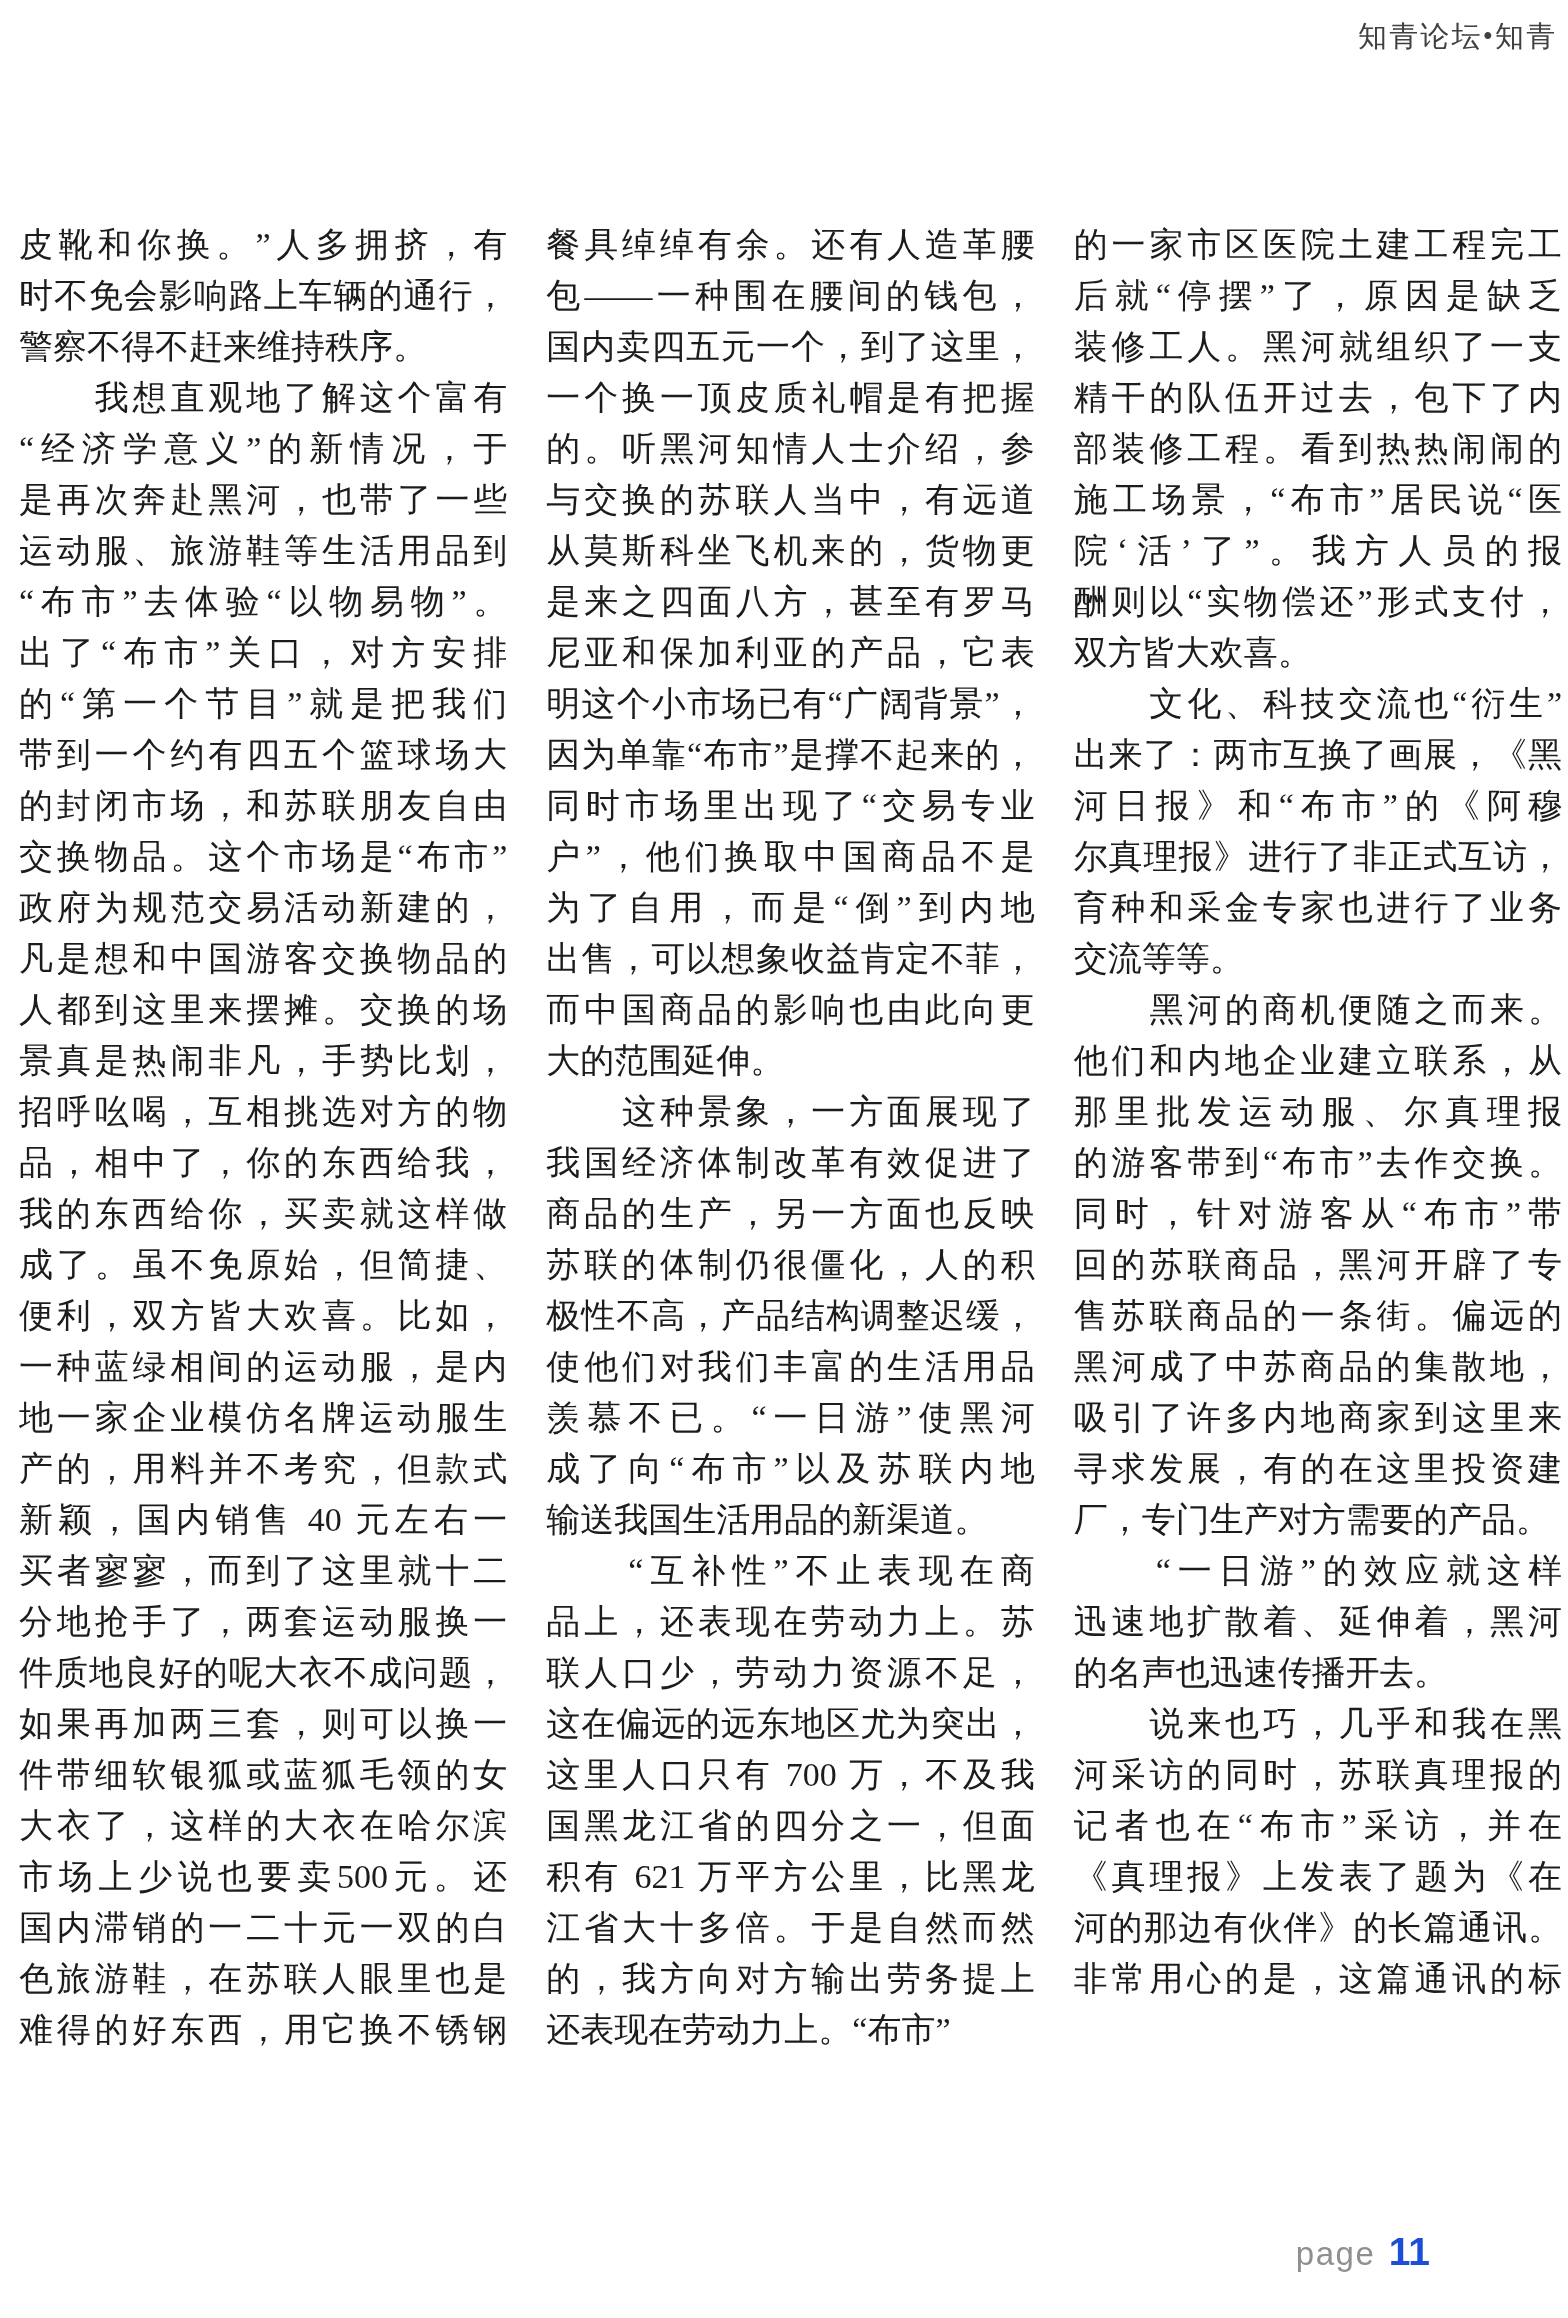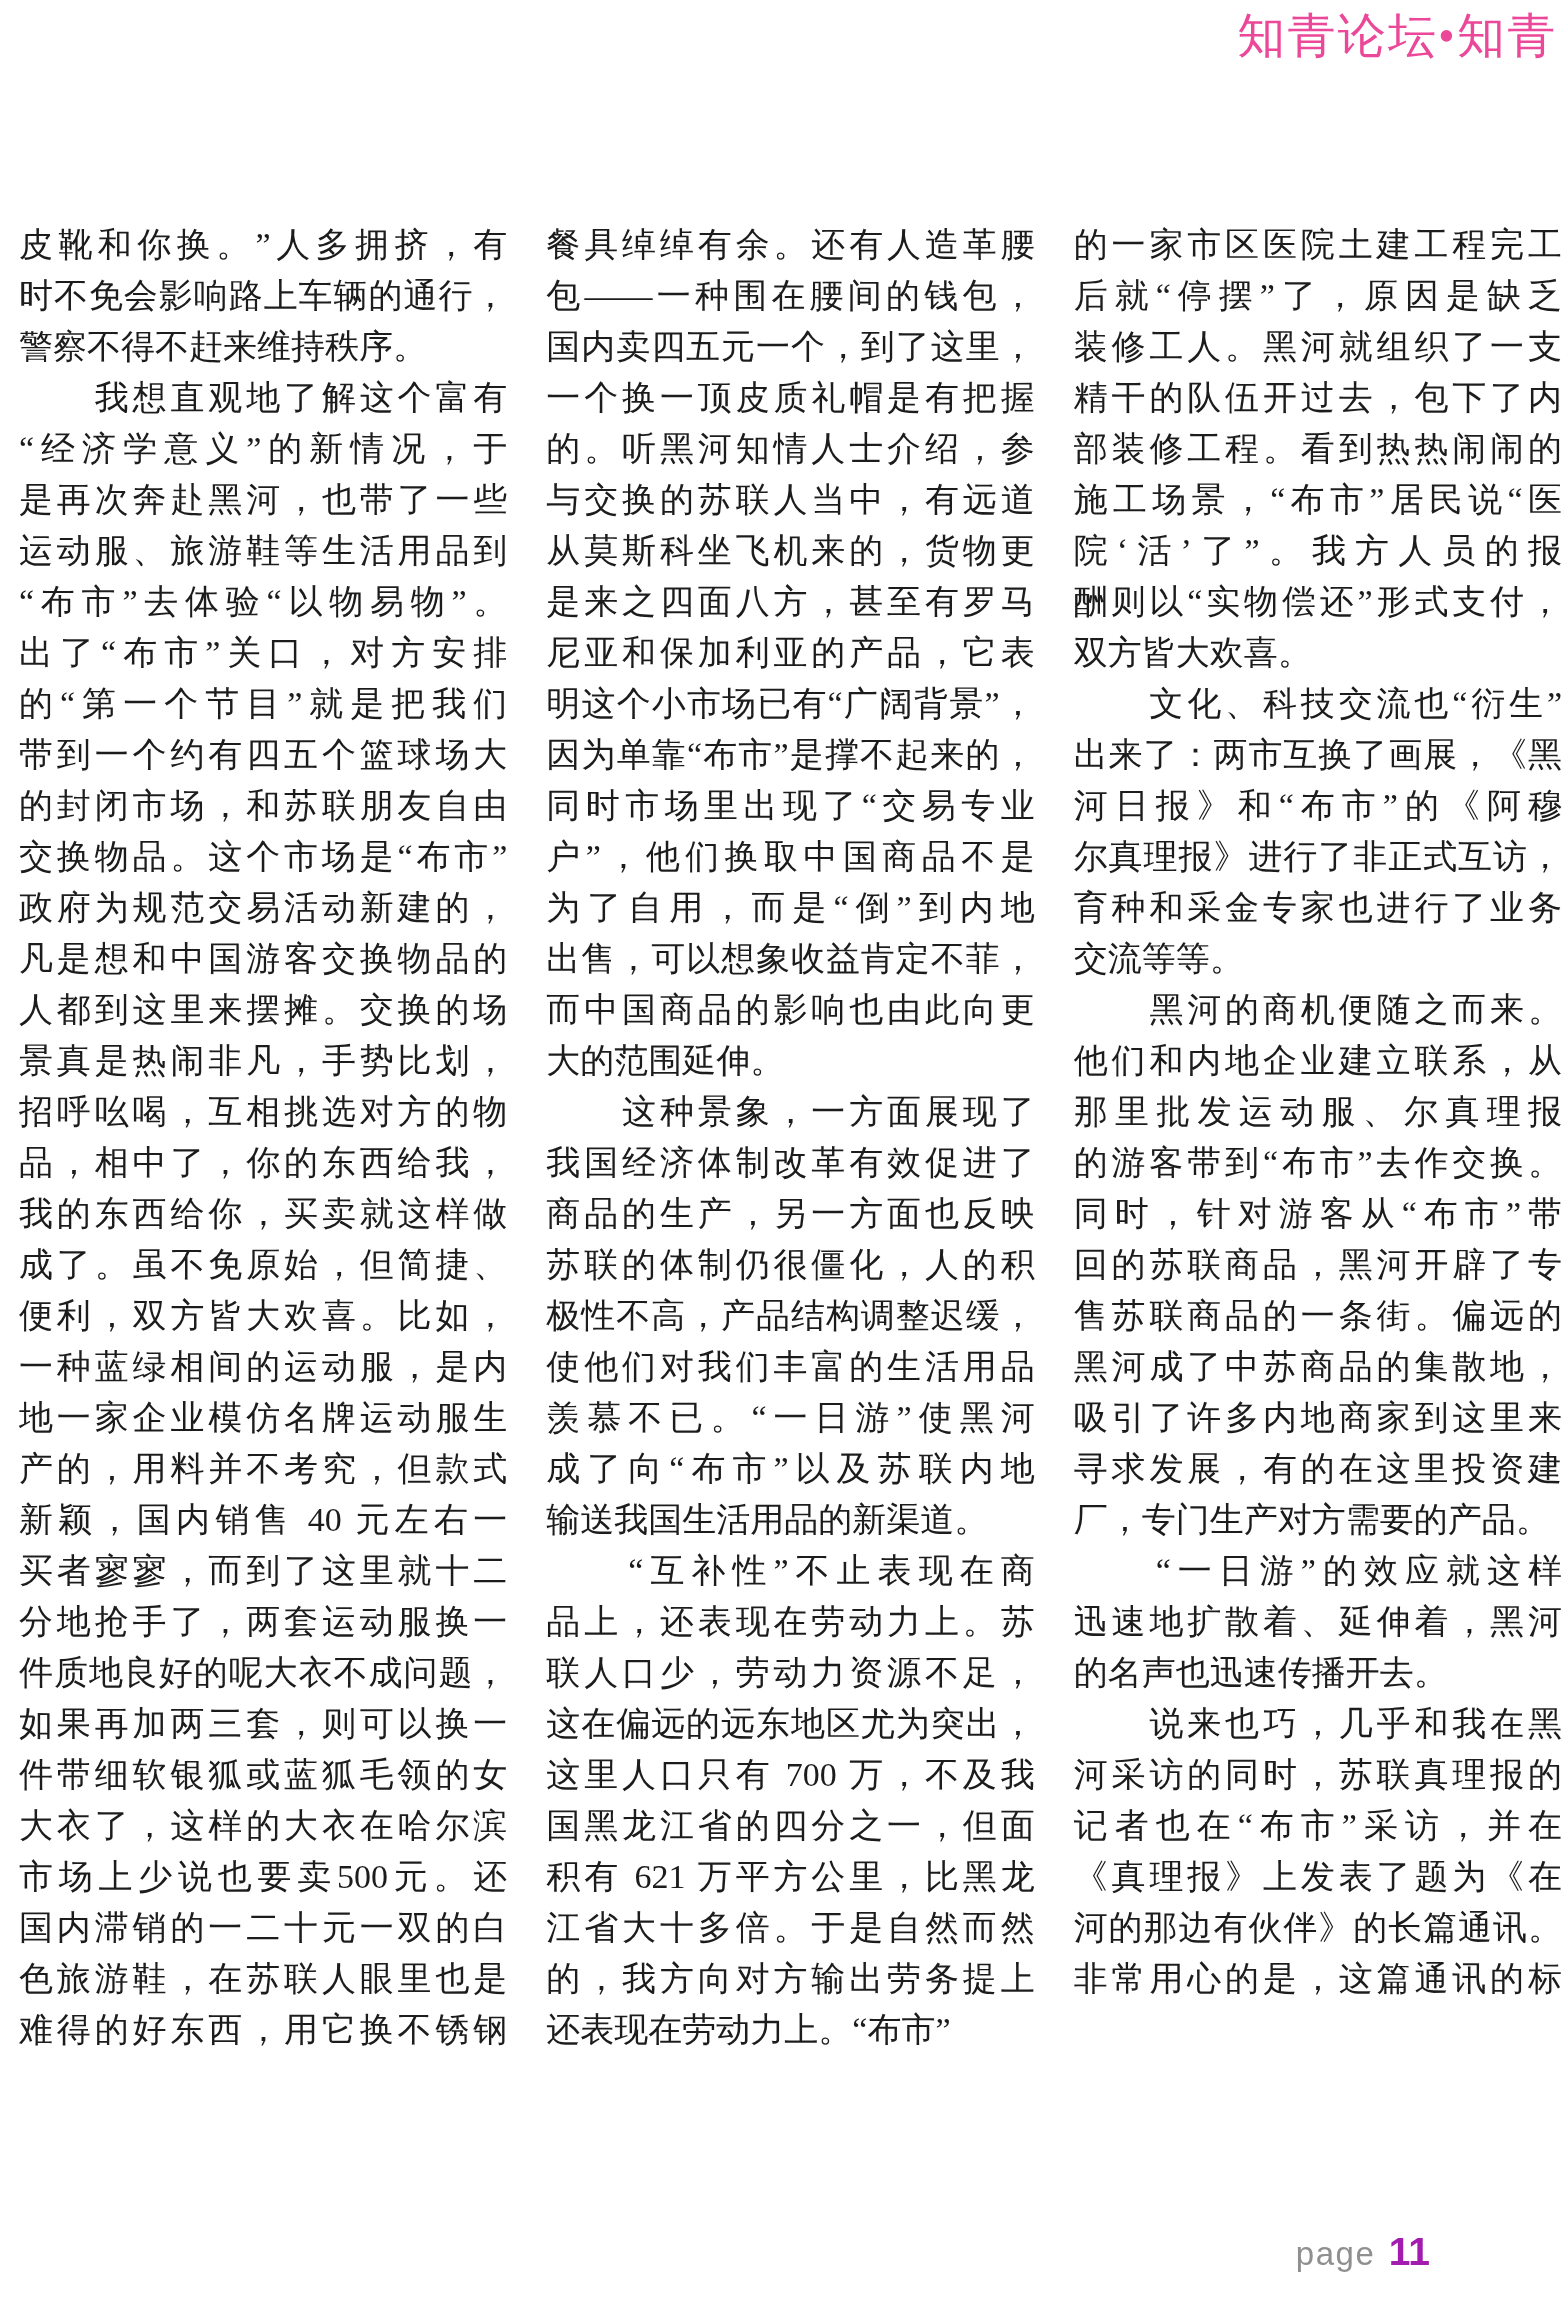--- a/index.html
+++ b/index.html
@@ -10,24 +10,24 @@
     background: #ffffff;
     font-family: "Liberation Serif", "DejaVu Serif", serif;
     color: #1c1c1c;
     overflow: hidden;
     margin: 0 auto;
   }
   .header {
     position: absolute;
     top: 12px;
     right: 10.5px;
-    font-size: 48px;
+    font-size: 29px;
     line-height: 48px;
     letter-spacing: 2.2px;
-    color: #ec4899;
+    color: #404040;
     font-family: "Liberation Serif", "DejaVu Serif", serif;
   }
   .columns {
     position: absolute;
     top: 219px;
     left: 19px;
     width: 1543px;
     display: flex;
     gap: 39px;
   }
@@ -58,21 +58,21 @@
   .page-word {
     font-family: Liberation Sans, sans-serif;
     font-size: 33px;
     color: #8f8f8f;
     letter-spacing: 1.5px;
   }
   .page-num {
     font-family: "Liberation Sans", "DejaVu Sans", sans-serif;
     font-size: 39px;
     font-weight: bold;
-    color: #a21caf;
+    color: #1d4ed8;
   }
 </style>
 </head>
 <body>
 
 <div class="page">
   <div class="header">
     <span>知青论坛•知青</span>
   </div>
 

